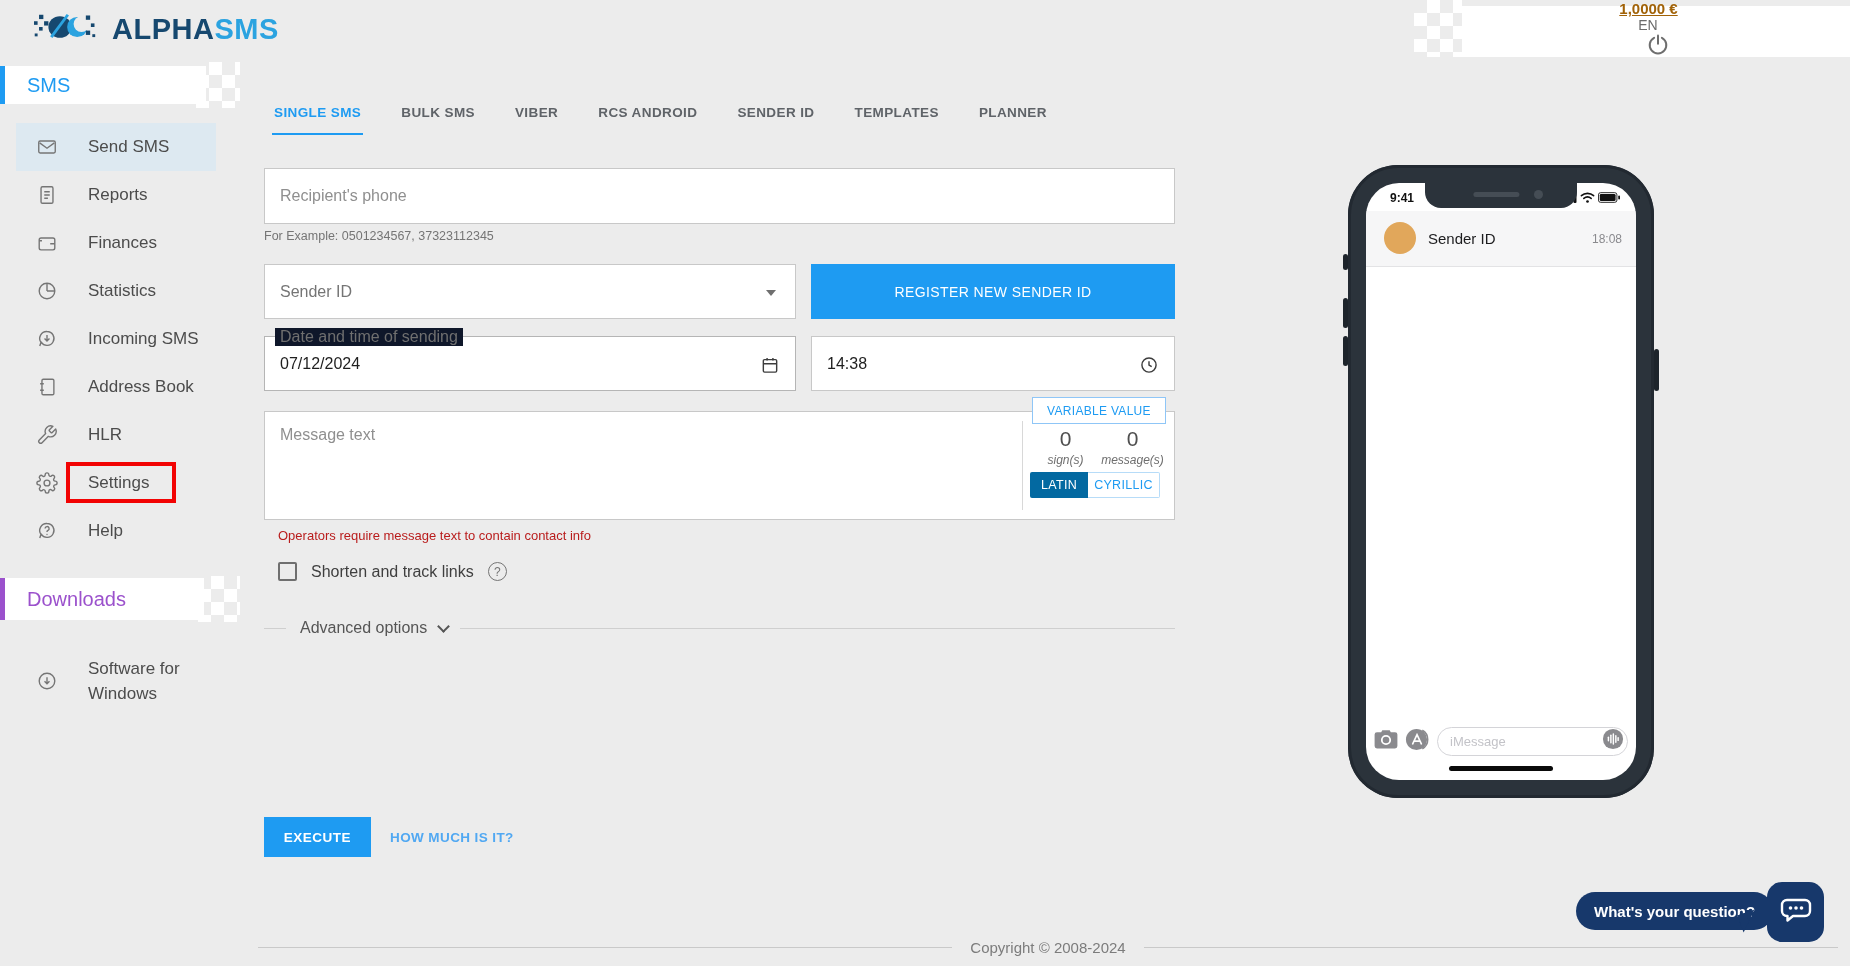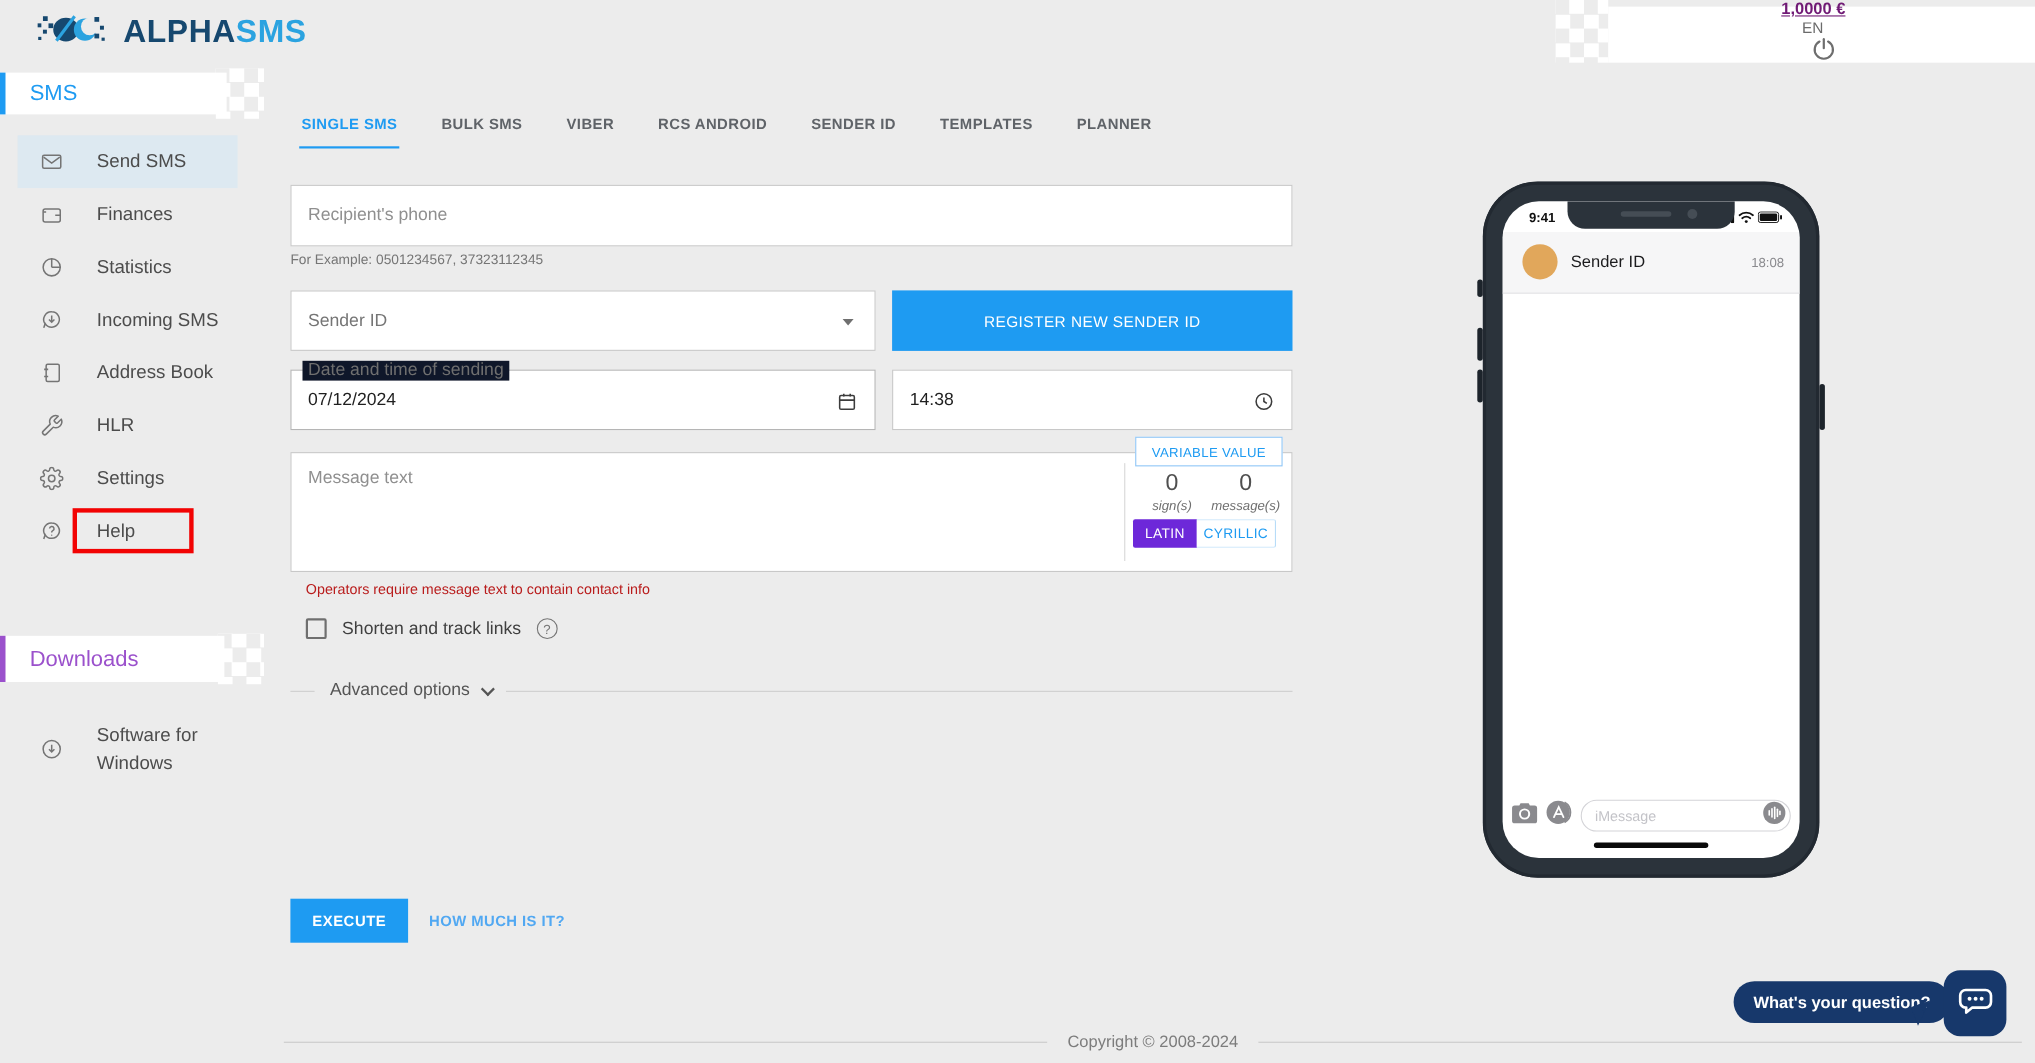--- a/index.html
+++ b/index.html
@@ -24,21 +24,21 @@
   
   .logo { left:34px; top:9px; height:40px; display:flex; align-items:center; gap:6px; }
   .logo-text { font-size:29px; font-weight:bold; letter-spacing:.5px; }
   .logo-alpha { color:#16486f;margin-top:40px; }
   .logo-sms { color:#2ba3e0; }
   .balance-box {
     left:1462px; top:6px; right:0; height:51px; background:#fff;
     display:flex; align-items:center; justify-content:flex-end;
     padding-right:22px; font-size:15px; color:#6b6b6b;flex-direction:column;
   }
-  .balance-link { color:#701a75; font-weight:bold; text-decoration:underline; margin-left:7px; }
+  .balance-link { color:#a16207; font-weight:bold; text-decoration:underline; margin-left:7px; }
   .flag { width:21px; height:14px; margin-left:20px; border-radius:1px; overflow:hidden; opacity:.85; }
   .lang { margin-left:6px; font-size:14px; }
   .power { margin-left:26px; width:24px; height:24px; cursor:pointer; }
 
   
   .section-bar {
     position:absolute; left:0; height:38px; background:#fff;
     display:flex; align-items:center; padding-left:22px;
     font-size:20px;
   }
@@ -98,21 +98,21 @@
     left:1032px; top:397px; width:134px; height:27px; background:#fff;
     border:1px solid #8fc6f7; color:#1e9bf2; font-size:12px; letter-spacing:.3px;
     display:flex; align-items:center; justify-content:center; cursor:pointer;
   }
   .counters { left:1032px; top:427px; width:134px; display:flex; }
   .counter { flex:1; text-align:center; }
   .counter-num { font-size:21px; color:#4f4f4f; }
   .counter-label { font-size:12px; font-style:italic; color:#6f6f6f; margin-top:2px; }
   .charset-group { left:1030px; top:472px; height:26px; display:flex; font-size:12.5px; }
   .charset-btn { display:flex; align-items:center; justify-content:center; cursor:pointer; letter-spacing:.3px; }
-  .charset-latin { width:58px; background:#6d28d9; color:#fff; border-radius:2px 0 0 2px; }
+  .charset-latin { width:58px; background:#0369a1; color:#fff; border-radius:2px 0 0 2px; }
   .charset-cyrillic { width:72px; background:#fff; color:#1e9bf2; border:1px solid #b7dcf8; border-left:none; border-radius:0 2px 2px 0; }
   .error-text { left:278px; top:528px; font-size:13px; color:#b91c1c; }
   .shorten-row { left:278px; top:562px; display:flex; align-items:center; gap:14px; }
   .checkbox { width:19px; height:19px; border:2px solid #6f6f6f; border-radius:2px; background:transparent; cursor:pointer; }
   .shorten-label { font-size:16px; color:#3f3f3f; }
   .help-circle { width:19px; height:19px; border:1.5px solid #757575; border-radius:50%; display:flex; align-items:center; justify-content:center; font-size:12px; color:#757575; cursor:pointer; }
   .advanced { left:264px; top:616px; width:911px; height:24px; display:flex; align-items:center; cursor:pointer; }
   .adv-line { height:1px; background:#cfcfcf; }
   .adv-line-l { width:22px; margin-right:14px; }
   .adv-line-r { flex:1; margin-left:12px; }
@@ -205,20 +205,29 @@
 
 <div class="abs nav">
   <div class="nav-item active">
     <span class="nav-icon">
         <svg width="22" height="22" viewBox="0 0 24 24" fill="none" stroke="#757575" stroke-width="1.5">
           <rect x="3" y="5.5" width="18" height="13" rx="1.5"></rect>
           <path d="M4 7.5l8 5.8 8-5.8"></path>
         </svg>
       </span>
     <span>Send SMS</span>
+  </div>
+  <div class="nav-item">
+    <span class="nav-icon">
+        <svg width="22" height="22" viewBox="0 0 24 24" fill="none" stroke="#757575" stroke-width="1.5">
+          <rect x="5.5" y="3" width="13" height="18" rx="1.5"></rect>
+          <path d="M9 8.5h6M9 12h6M9 15.5h4"></path>
+        </svg>
+      </span>
+    <span>Reports</span>
   </div>
   <div class="nav-item">
     <span class="nav-icon">
         <svg width="22" height="22" viewBox="0 0 24 24" fill="none" stroke="#757575" stroke-width="1.5">
           <rect x="3.5" y="6.5" width="17" height="13" rx="2"></rect>
           <path d="M15.5 12.8h5M3.5 9.5h3"></path>
         </svg>
       </span>
     <span>Finances</span>
   </div>

